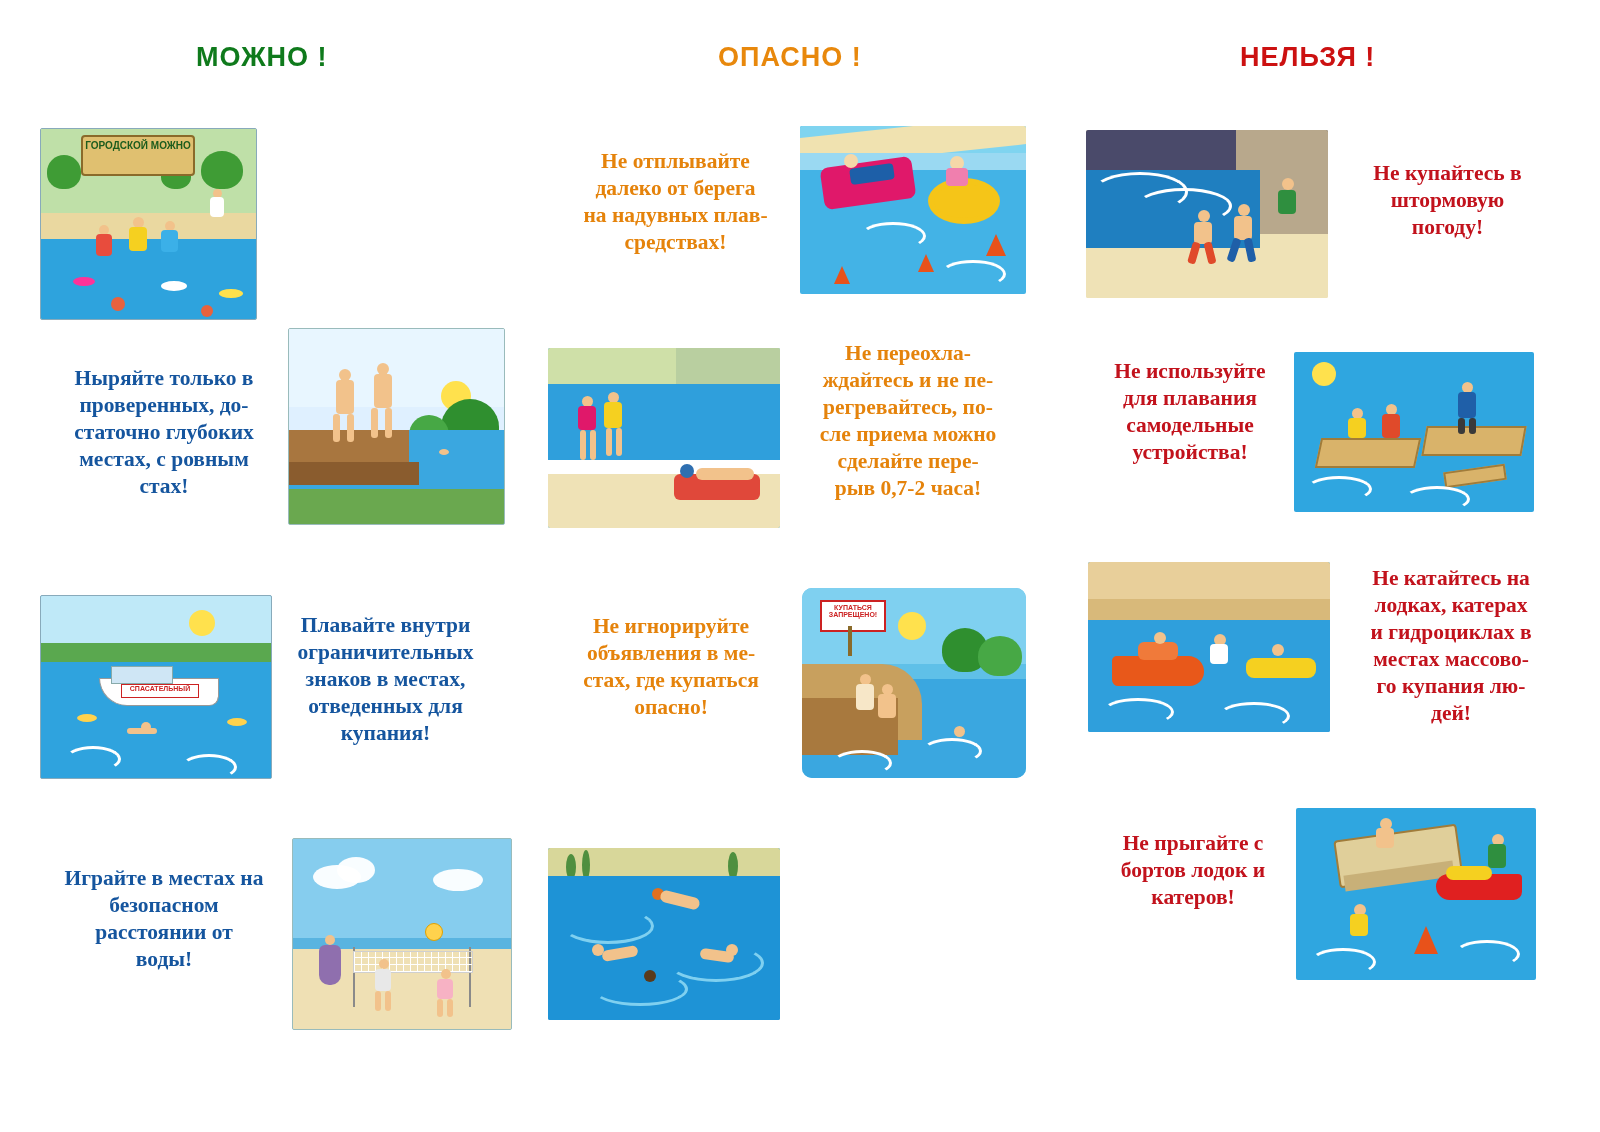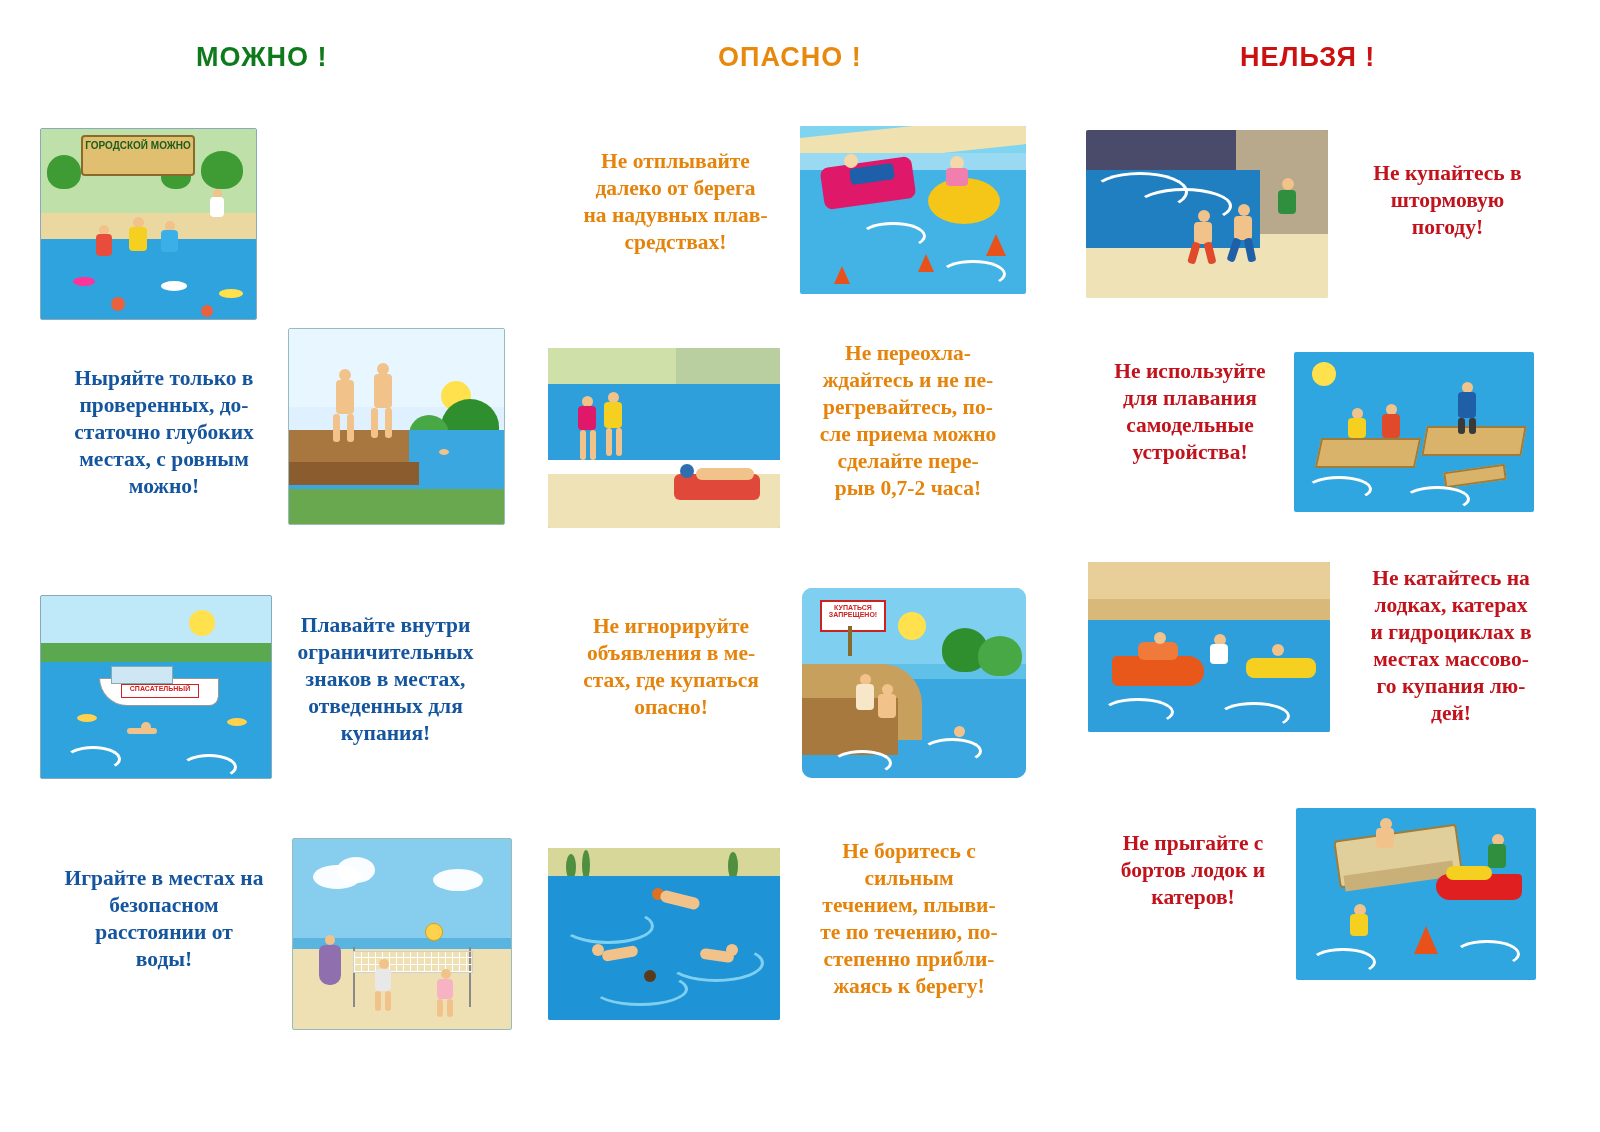--- a/index.html
+++ b/index.html
@@ -114,21 +114,21 @@
     <div style="position:absolute;left:178px;top:160px;width:24px;height:9px;border-radius:50%;background:#ffe14d;"></div>
     <div style="position:absolute;left:70px;top:168px;width:14px;height:14px;border-radius:50%;background:#e8623d;"></div>
     <div style="position:absolute;left:160px;top:176px;width:12px;height:12px;border-radius:50%;background:#e8623d;"></div>
   </div>
 
   <div class="cap blue" style="left:48px; top:365px; width:232px;font-family:Liberation Serif, serif;">
     <div>Ныряйте только в</div>
     <div>проверенных, до-</div>
     <div>статочно глубоких</div>
     <div>местах, с ровным</div>
-    <div>можно!</div>
+    <div>стах!</div>
   </div>
   <div class="pic" style="left:288px; top:328px; width:215px; height:195px; border:1px solid #9bb; background:#dff0ff;">
     <div class="sky" style="height:40%; background:#e8f6ff;"></div>
     <div class="sun" style="left:152px;top:52px;width:30px;height:30px;"></div>
     <div class="tree" style="left:152px;top:70px;width:58px;height:56px;background:#2f8f2f;"></div>
     <div class="tree" style="left:120px;top:86px;width:40px;height:40px;background:#47a845;"></div>
     <div class="sea" style="height:48%; background:#3aa7e0;"></div>
     <div style="position:absolute;left:0;top:52%;width:120px;height:18%;background:#a8763f;"></div>
     <div style="position:absolute;left:0;top:68%;width:130px;height:12%;background:#8a5c2e;"></div>
     <div style="position:absolute;left:0;bottom:0;width:100%;height:18%;background:#6aa84f;"></div>
@@ -293,28 +293,20 @@
     <div class="wave" style="left:44px;top:124px;width:90px;height:28px;border-color:#7fd0f0 transparent transparent #7fd0f0;transform:rotate(180deg);"></div>
 
     <div class="head" style="left:104px;top:40px;width:12px;height:12px;background:#e07020;"></div>
     <div style="position:absolute;left:112px;top:46px;width:40px;height:12px;background:#f2c28b;border-radius:6px;transform:rotate(14deg);"></div>
     <div class="head" style="left:44px;top:96px;width:12px;height:12px;background:#f2c28b;"></div>
     <div style="position:absolute;left:54px;top:100px;width:36px;height:11px;background:#f2c28b;border-radius:6px;transform:rotate(-10deg);"></div>
     <div class="head" style="left:96px;top:122px;width:12px;height:12px;background:#5a3a1a;"></div>
     <div class="head" style="left:178px;top:96px;width:12px;height:12px;background:#f2c28b;"></div>
     <div style="position:absolute;left:152px;top:102px;width:34px;height:11px;background:#f2c28b;border-radius:6px;transform:rotate(8deg);"></div>
   </div>
-  <div class="cap orange" style="left:798px; top:838px; width:222px;">
-    <div>Не боритесь с</div>
-    <div>сильным</div>
-    <div>течением, плыви-</div>
-    <div>те по течению, по-</div>
-    <div>степенно прибли-</div>
-    <div>жаясь к берегу!</div>
-  </div>
 
   <div class="pic" style="left:1086px; top:130px; width:242px; height:168px; background:#efe2b6;">
     <div style="position:absolute;left:0;top:0;width:100%;height:30%;background:#4a4a6a;"></div>
     <div style="position:absolute;right:0;top:0;width:38%;height:62%;background:#b8a88c;"></div>
     <div style="position:absolute;left:0;top:24%;width:72%;height:46%;background:#1f7fc0;"></div>
     <div class="wave" style="left:6px;top:42px;width:90px;height:34px;"></div>
     <div class="wave" style="left:50px;top:58px;width:90px;height:30px;"></div>
     <div style="position:absolute;left:0;bottom:0;width:100%;height:30%;background:#efe2b6;"></div>
 
     <div class="head" style="left:112px;top:80px;width:12px;height:12px;background:#f2c28b;"></div>

